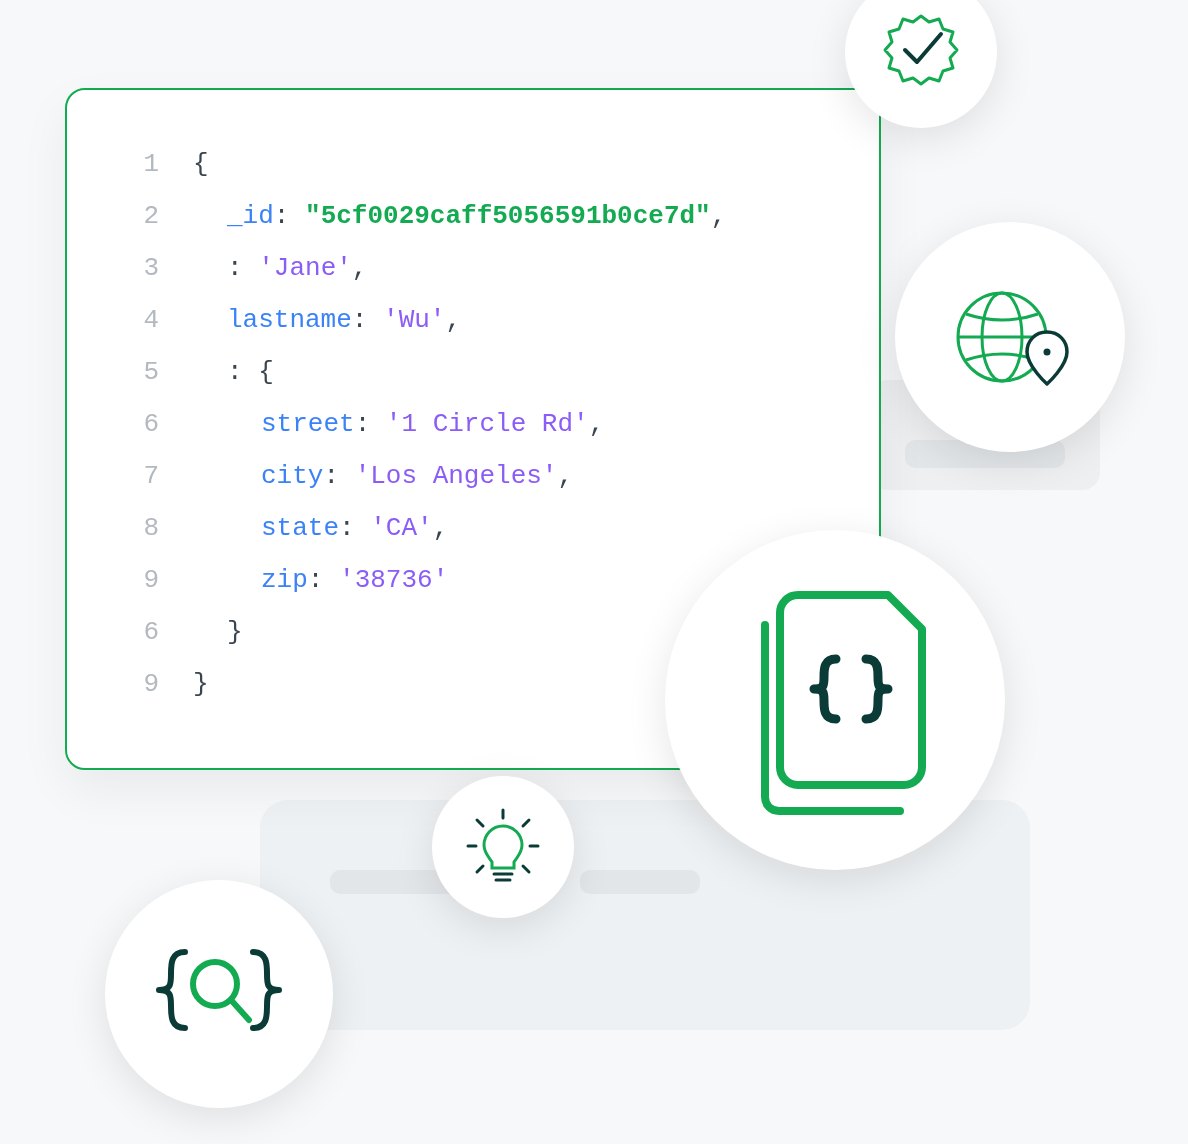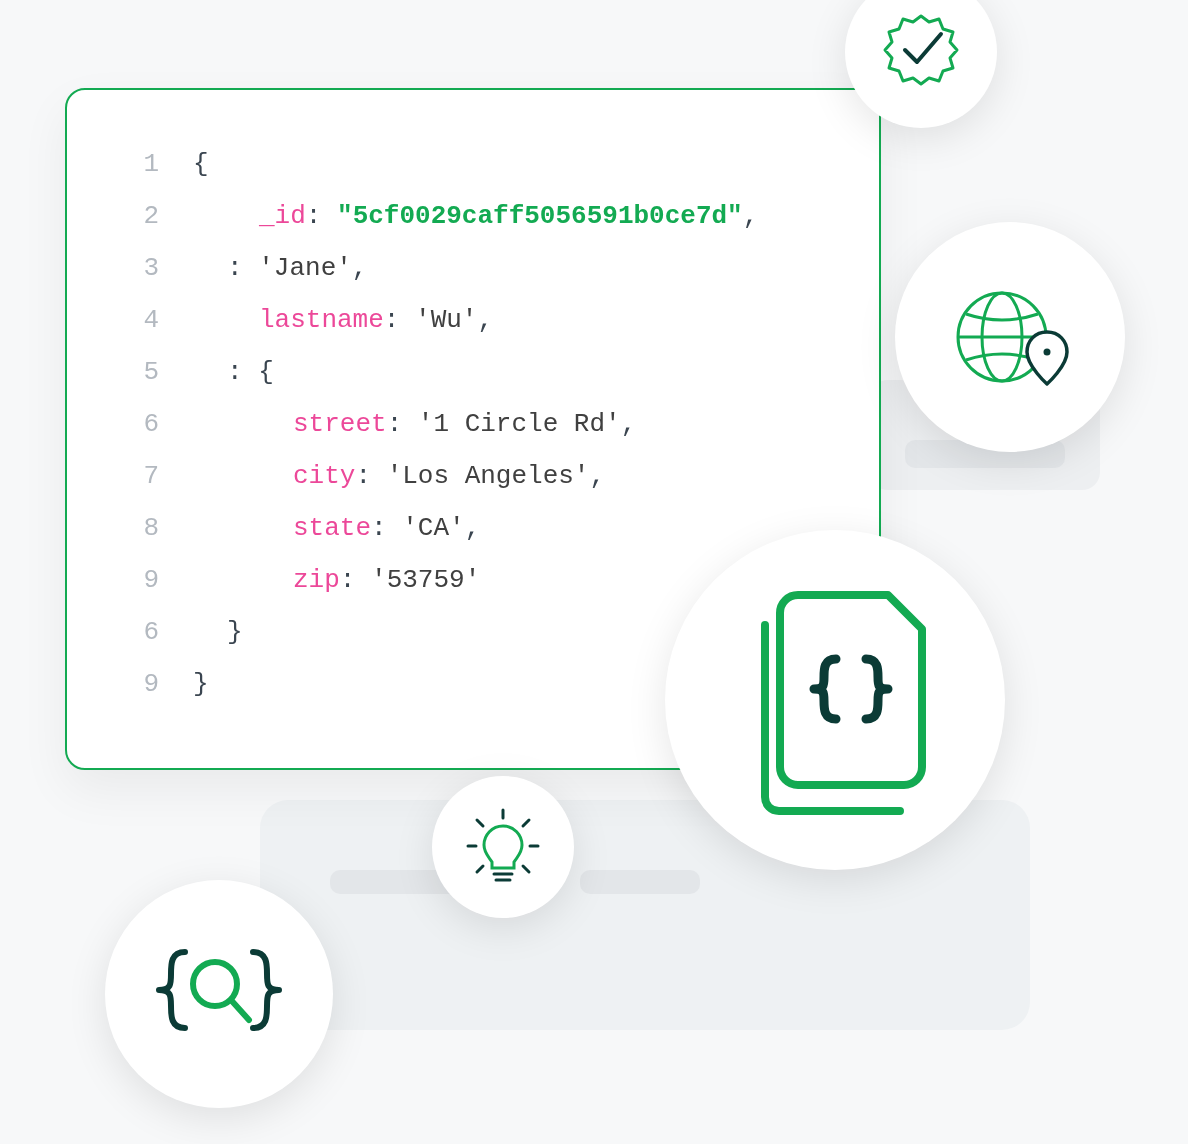--- a/index.html
+++ b/index.html
@@ -64,23 +64,23 @@
     width: 62px;
     text-align: right;
     color: #b3b9c0;
     padding-right: 34px;
     user-select: none;
   }
   .indent { display:inline-block; }
   .ind1 { width: 0px; }
   .ind2 { width: 34px; }
   .ind3 { width: 68px; }
-  .tok-key { color: #ec4899; margin-left: 32px; }
+  .tok-key { color: #3b82f6; }
   .tok-punc { color: #3a4550; }
-  .tok-str { color: #404040; font-weight: 500; }
+  .tok-str { color: #8b5cf6; font-weight: 500; }
   .tok-dstr { color: #13aa52; font-weight: 600; }
 
   
   .circle {
     position: absolute;
     background: #ffffff;
     border-radius: 50%;
     box-shadow: 0 10px 40px rgba(0,0,0,0.10);
     display: flex;
     align-items: center;
@@ -108,21 +108,21 @@
   <div class="code-card">
     <div class="code-lines" id="code-lines">
         <div class="code-line"><span class="gutter">1</span><span class="indent ind1"></span><span class="tok-punc">{</span></div>
         <div class="code-line"><span class="gutter">2</span><span class="indent ind2"></span><span class="tok-key">_id</span><span class="tok-punc">: </span><span class="tok-dstr">"5cf0029caff5056591b0ce7d"</span><span class="tok-punc">,</span></div>
         <div class="code-line"><span class="gutter">3</span><span class="indent ind2"></span><span class="tok-punc">: </span><span class="tok-str">'Jane'</span><span class="tok-punc">,</span></div>
         <div class="code-line"><span class="gutter">4</span><span class="indent ind2"></span><span class="tok-key">lastname</span><span class="tok-punc">: </span><span class="tok-str">'Wu'</span><span class="tok-punc">,</span></div>
         <div class="code-line"><span class="gutter">5</span><span class="indent ind2"></span><span class="tok-punc">: {</span></div>
         <div class="code-line"><span class="gutter">6</span><span class="indent ind3"></span><span class="tok-key">street</span><span class="tok-punc">: </span><span class="tok-str">'1 Circle Rd'</span><span class="tok-punc">,</span></div>
         <div class="code-line"><span class="gutter">7</span><span class="indent ind3"></span><span class="tok-key">city</span><span class="tok-punc">: </span><span class="tok-str">'Los Angeles'</span><span class="tok-punc">,</span></div>
         <div class="code-line"><span class="gutter">8</span><span class="indent ind3"></span><span class="tok-key">state</span><span class="tok-punc">: </span><span class="tok-str">'CA'</span><span class="tok-punc">,</span></div>
-        <div class="code-line"><span class="gutter">9</span><span class="indent ind3"></span><span class="tok-key">zip</span><span class="tok-punc">: </span><span class="tok-str">'53759'</span></div>
+        <div class="code-line"><span class="gutter">9</span><span class="indent ind3"></span><span class="tok-key">zip</span><span class="tok-punc">: </span><span class="tok-str">'38736'</span></div>
         <div class="code-line"><span class="gutter">6</span><span class="indent ind2"></span><span class="tok-punc">}</span></div>
         <div class="code-line"><span class="gutter">9</span><span class="indent ind1"></span><span class="tok-punc">}</span></div>
       </div>
   </div>
 
   <div class="circle c-check">
     <svg width="84" height="84" viewBox="0 0 84 84">
       <path d="M42 6 L50 12 L60 9 L64 19 L74 22 L71 32 L78 40 L71 48 L74 58 L64 61 L60 71 L50 68 L42 74 L34 68 L24 71 L20 61 L10 58 L13 48 L6 40 L13 32 L10 22 L20 19 L24 9 L34 12 Z" fill="none" stroke="#13aa52" stroke-width="3" stroke-linejoin="round"></path>
       <path d="M26 40 L38 52 L62 24" fill="none" stroke="#0b3b36" stroke-width="4" stroke-linecap="round" stroke-linejoin="round"></path>
     </svg>

